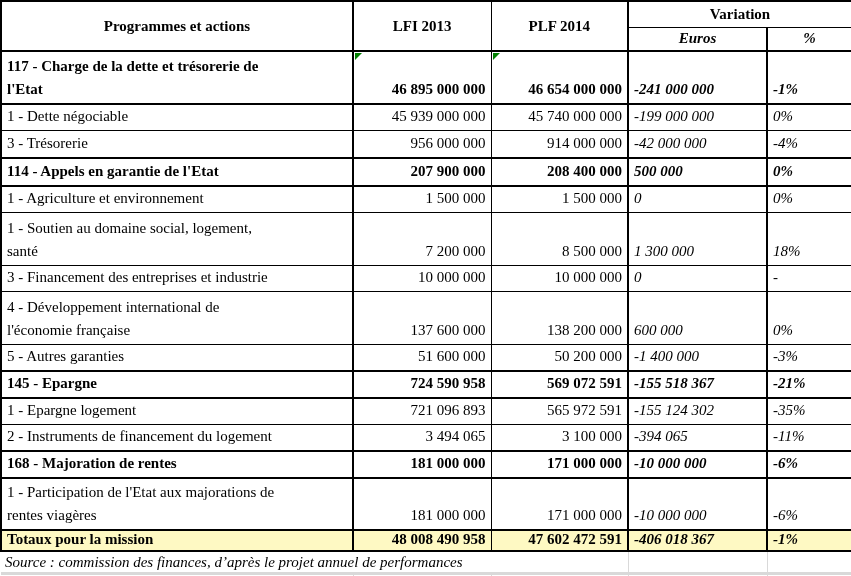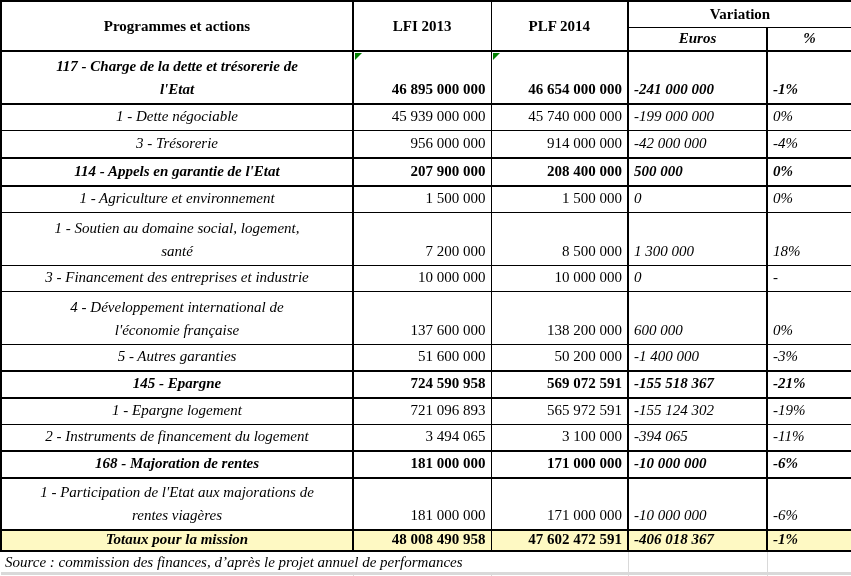--- a/index.html
+++ b/index.html
@@ -9,21 +9,21 @@
   th,td{font-family:"Liberation Serif",serif;font-size:15px;color:#000;overflow:hidden;box-sizing:border-box;}
   th{border:1px solid #000;font-weight:bold;text-align:center;vertical-align:middle;padding:1px 4px;}
   th.h-prog{border-left-width:2px;border-top-width:2px;border-right-width:2px;border-bottom-width:2px;}
   th.h-lfi{border-top-width:2px;border-bottom-width:2px;}
   th.h-plf{border-top-width:2px;border-bottom-width:2px;border-right-width:2px;}
   th.h-var{border-top-width:2px;border-right-width:2px;border-bottom-width:1px;}
   th.h-sub{font-weight:bold;font-style:italic;border-bottom-width:2px;}
   th.h-euros{border-left-width:2px;border-right-width:2px;}
   th.h-pct{border-right-width:2px;}
   td{border:1px solid #000;padding:0 5px 2px 5px;vertical-align:bottom;line-height:23px;}
-  td.lab{text-align:center;white-space:pre-line;border-left-width:2px;border-right-width:2px;font-style:italic;}
+  td.lab{text-align:left;white-space:pre-line;border-left-width:2px;border-right-width:2px;}
   td.num{text-align:right;}
   td.var{text-align:left;font-style:italic;}
   td.d-euros{border-left-width:2px;}
   td.d-pct{border-left-width:2px;border-right-width:2px;}
   tr.prog td{font-weight:bold;border-top:2px solid #000;border-bottom:2px solid #000;}
   tr.tot td{font-weight:bold;background:#fef9c3;border-top:2px solid #000;border-bottom:2px solid #000;line-height:17px;}
   td.notecell{position:relative;}
   .tri{position:absolute;left:1px;top:1px;width:0;height:0;border-top:7px solid #008000;border-right:7px solid transparent;display:block;}
   tr.src td{border:0;border-bottom:3px solid #d9d9d9;font-style:italic;font-weight:normal;vertical-align:middle;text-align:left;padding:1px 4px;line-height:18px;}
   tr.src td.sgl{border-left:1px solid #d9d9d9;}
@@ -137,21 +137,21 @@
       <td class="num">569 072 591</td>
       <td class="var d-euros">-155 518 367</td>
       <td class="var d-pct">-21%</td>
     </tr>
 
     <tr style="height:22px">
       <td class="lab">1 - Epargne logement</td>
       <td class="num">721 096 893</td>
       <td class="num">565 972 591</td>
       <td class="var d-euros">-155 124 302</td>
-      <td class="var d-pct">-19%</td>
+      <td class="var d-pct">-35%</td>
     </tr>
 
     <tr style="height:22px">
       <td class="lab">2 - Instruments de financement du logement</td>
       <td class="num">3 494 065</td>
       <td class="num">3 100 000</td>
       <td class="var d-euros">-394 065</td>
       <td class="var d-pct">-11%</td>
     </tr>
 

